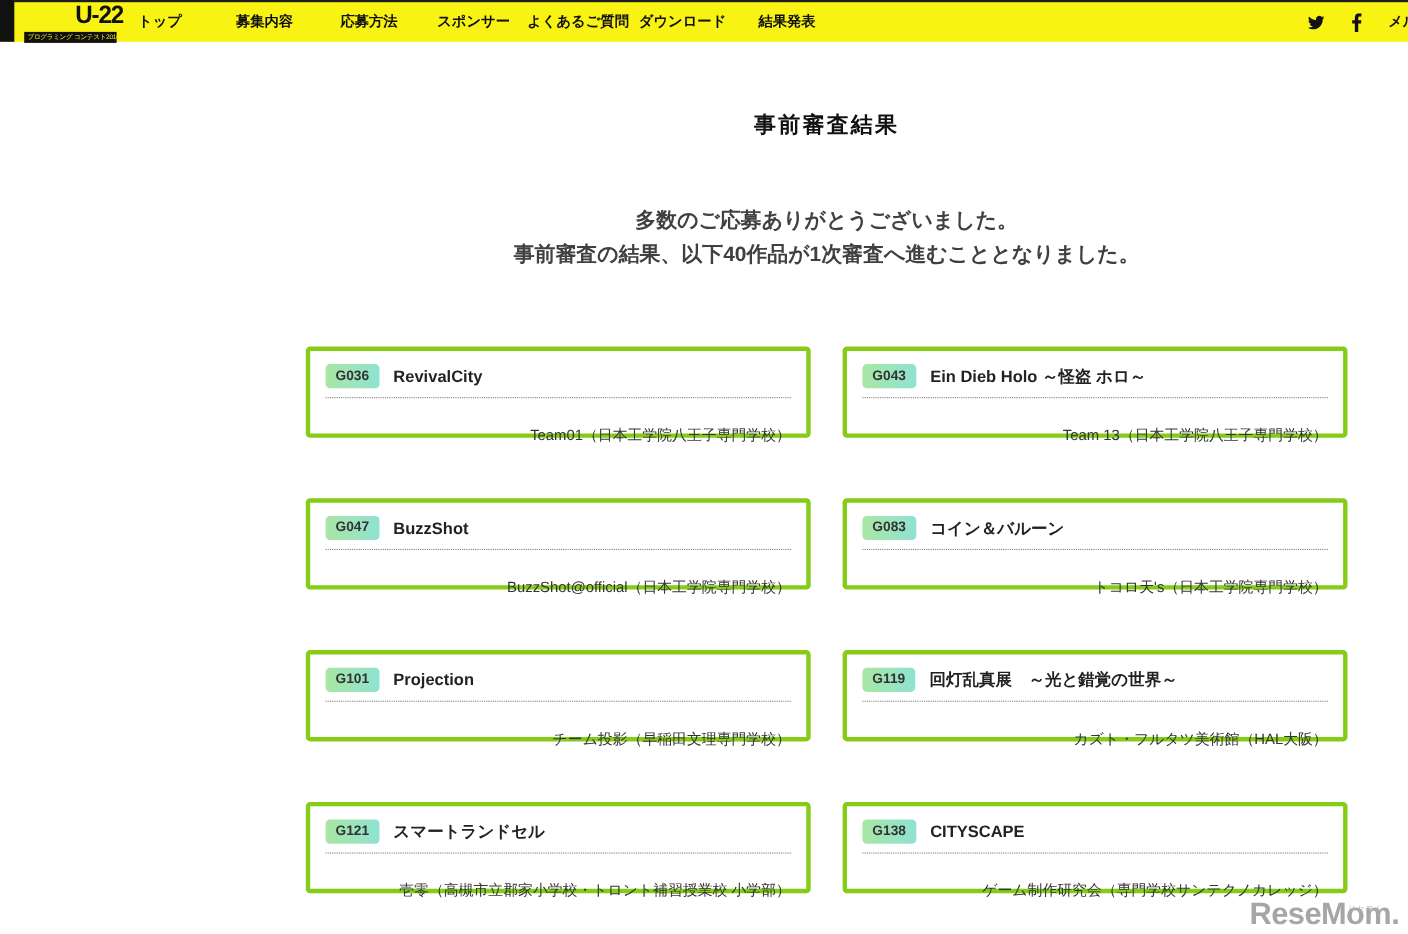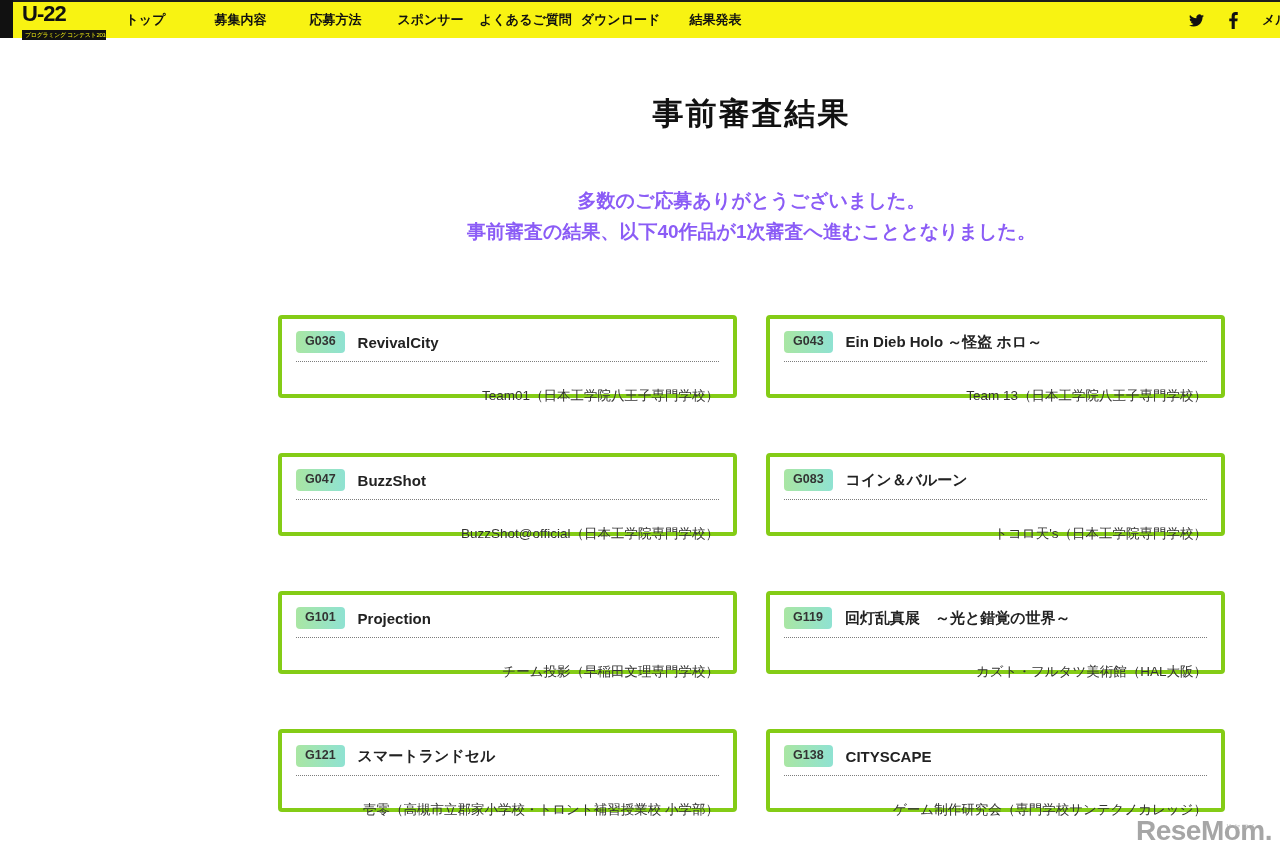--- a/index.html
+++ b/index.html
@@ -7,41 +7,41 @@
               font-family:"Liberation Sans","DejaVu Sans",sans-serif; }
   .page { position:relative; width:1280px; height:849px; background:#fff; }
 
   
   .topbar { position:relative; width:100%; height:38px; background:#f8f312; }
   .top-edge { position:absolute; top:0; left:0; width:100%; height:2px; background:#1c1c1c; }
   .left-edge { position:absolute; top:0; left:0; width:13px; height:38px; background:#111; }
 
   .logo { position:absolute; left:22px; top:2px; width:90px; cursor:pointer; }
   .logo-title { font-size:22px; font-weight:900; letter-spacing:-1px; color:#111;
-                line-height:24px; transform:scaleY(1.04); display:block; }
+                line-height:24px; transform:scaleY(1.04); display:block;text-align:right; }
   .logo-sub { display:inline-block; background:#111; color:#f8f312; font-size:6px;
               line-height:8px; padding:1px 3px; white-space:nowrap; overflow:hidden;
               max-width:84px; letter-spacing:-0.3px; }
 
   .nav { position:absolute; left:98px; top:2px; height:36px; display:flex; }
   .nav-item { width:95px; height:41px; line-height:36px; text-align:center;
               font-size:13px; font-weight:bold; color:#111; cursor:pointer; white-space:nowrap; }
 
   .social { position:absolute; right:-6px; top:2px; height:36px; display:flex;
             align-items:center; gap:24px; }
   .icon-btn { display:flex; align-items:center; justify-content:center; cursor:pointer; }
   .icon-btn svg { fill:#111; }
   .newsletter { font-size:13px; font-weight:bold; color:#111; width:24px;
                 overflow:hidden; white-space:nowrap; cursor:pointer; }
 
   
   .content { width:947px; margin-left:278px; text-align:center; }
-  .page-title { margin-top:60px; font-size:31px; font-weight:bold; color:#111;
+  .page-title { margin-top:60px; font-size:20px; font-weight:bold; color:#111;
                 letter-spacing:2px; line-height:32px; }
-  .intro { margin-top:55px; font-size:19px; font-weight:bold; color:#8b5cf6; line-height:31px; }
+  .intro { margin-top:55px; font-size:19px; font-weight:bold; color:#404040; line-height:31px; }
 
   .grid { margin-top:68px; display:grid; grid-template-columns:459px 459px;
           column-gap:29px; row-gap:55px; text-align:left; }
   .card { background:#fff; border:4px solid #84cc16; border-radius:4px;
           height:83px; padding:12px 14px 13px; }
   .card-head { display:flex; align-items:center; gap:13px; }
   .badge { background:linear-gradient(90deg,#a9e6a3,#8fe2d2); border-radius:4px;
            font-size:12.5px; font-weight:bold; color:#333; padding:3px 9px 4px;
            line-height:15px; }
   .card-title { font-size:15px; font-weight:bold; color:#222; white-space:nowrap; }

